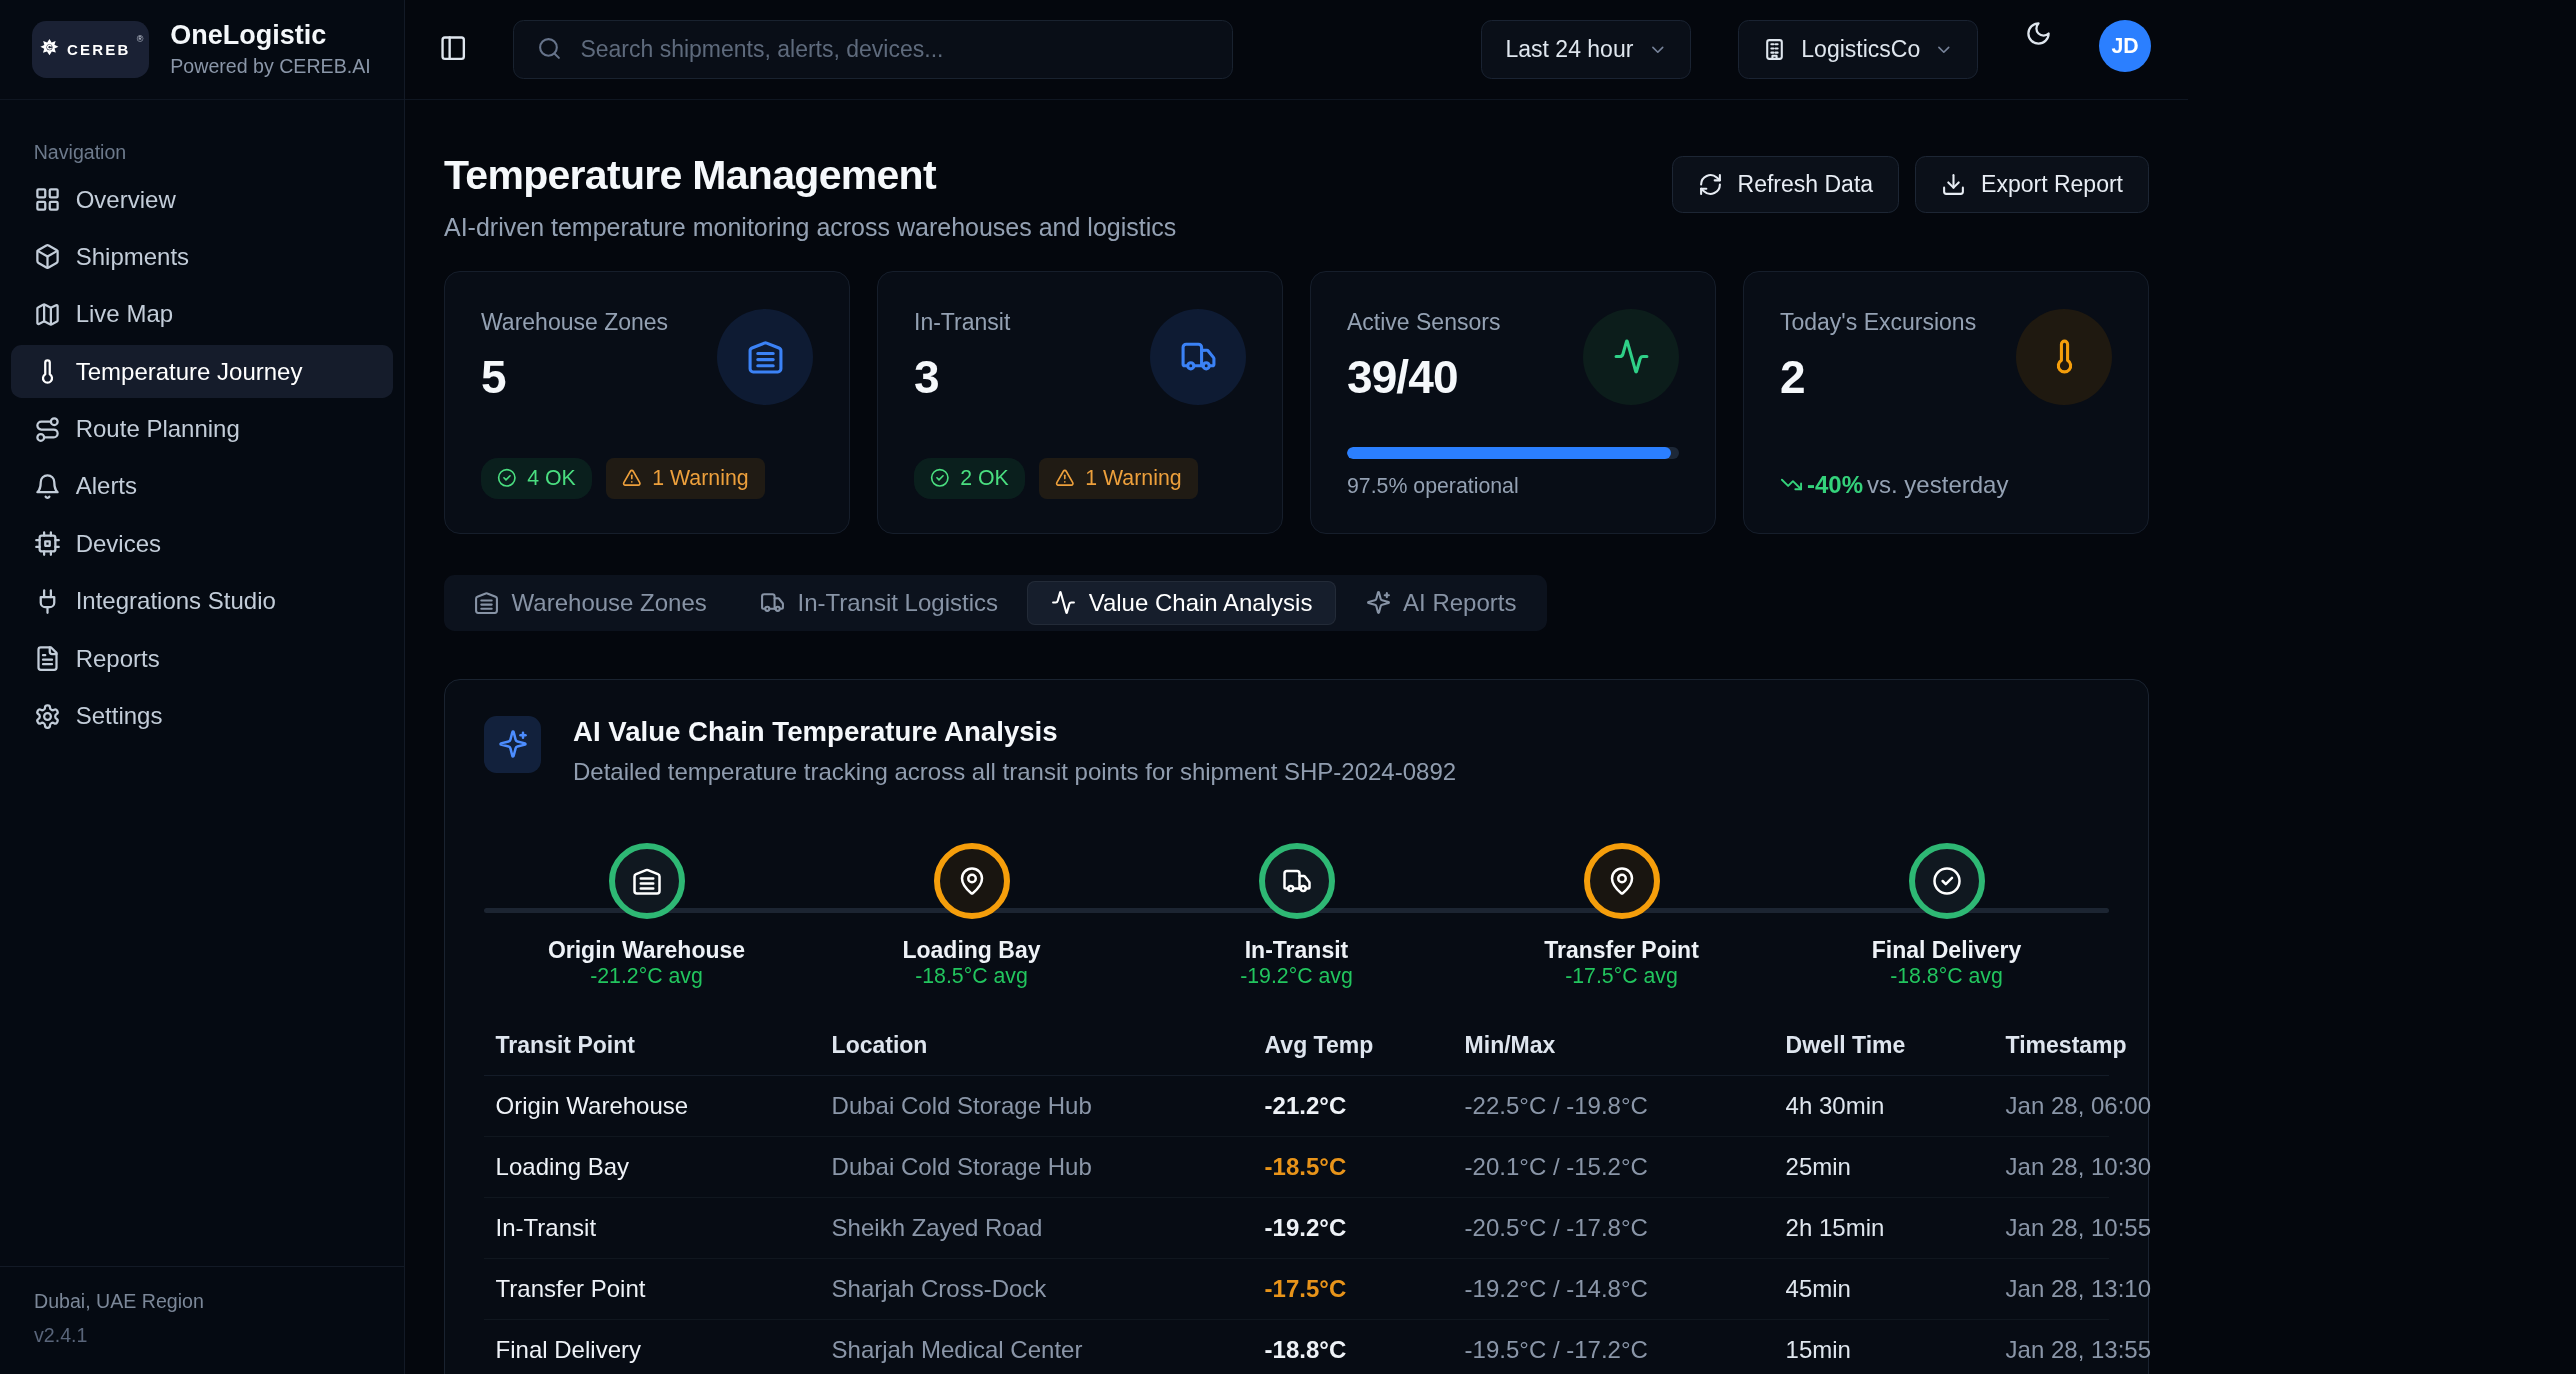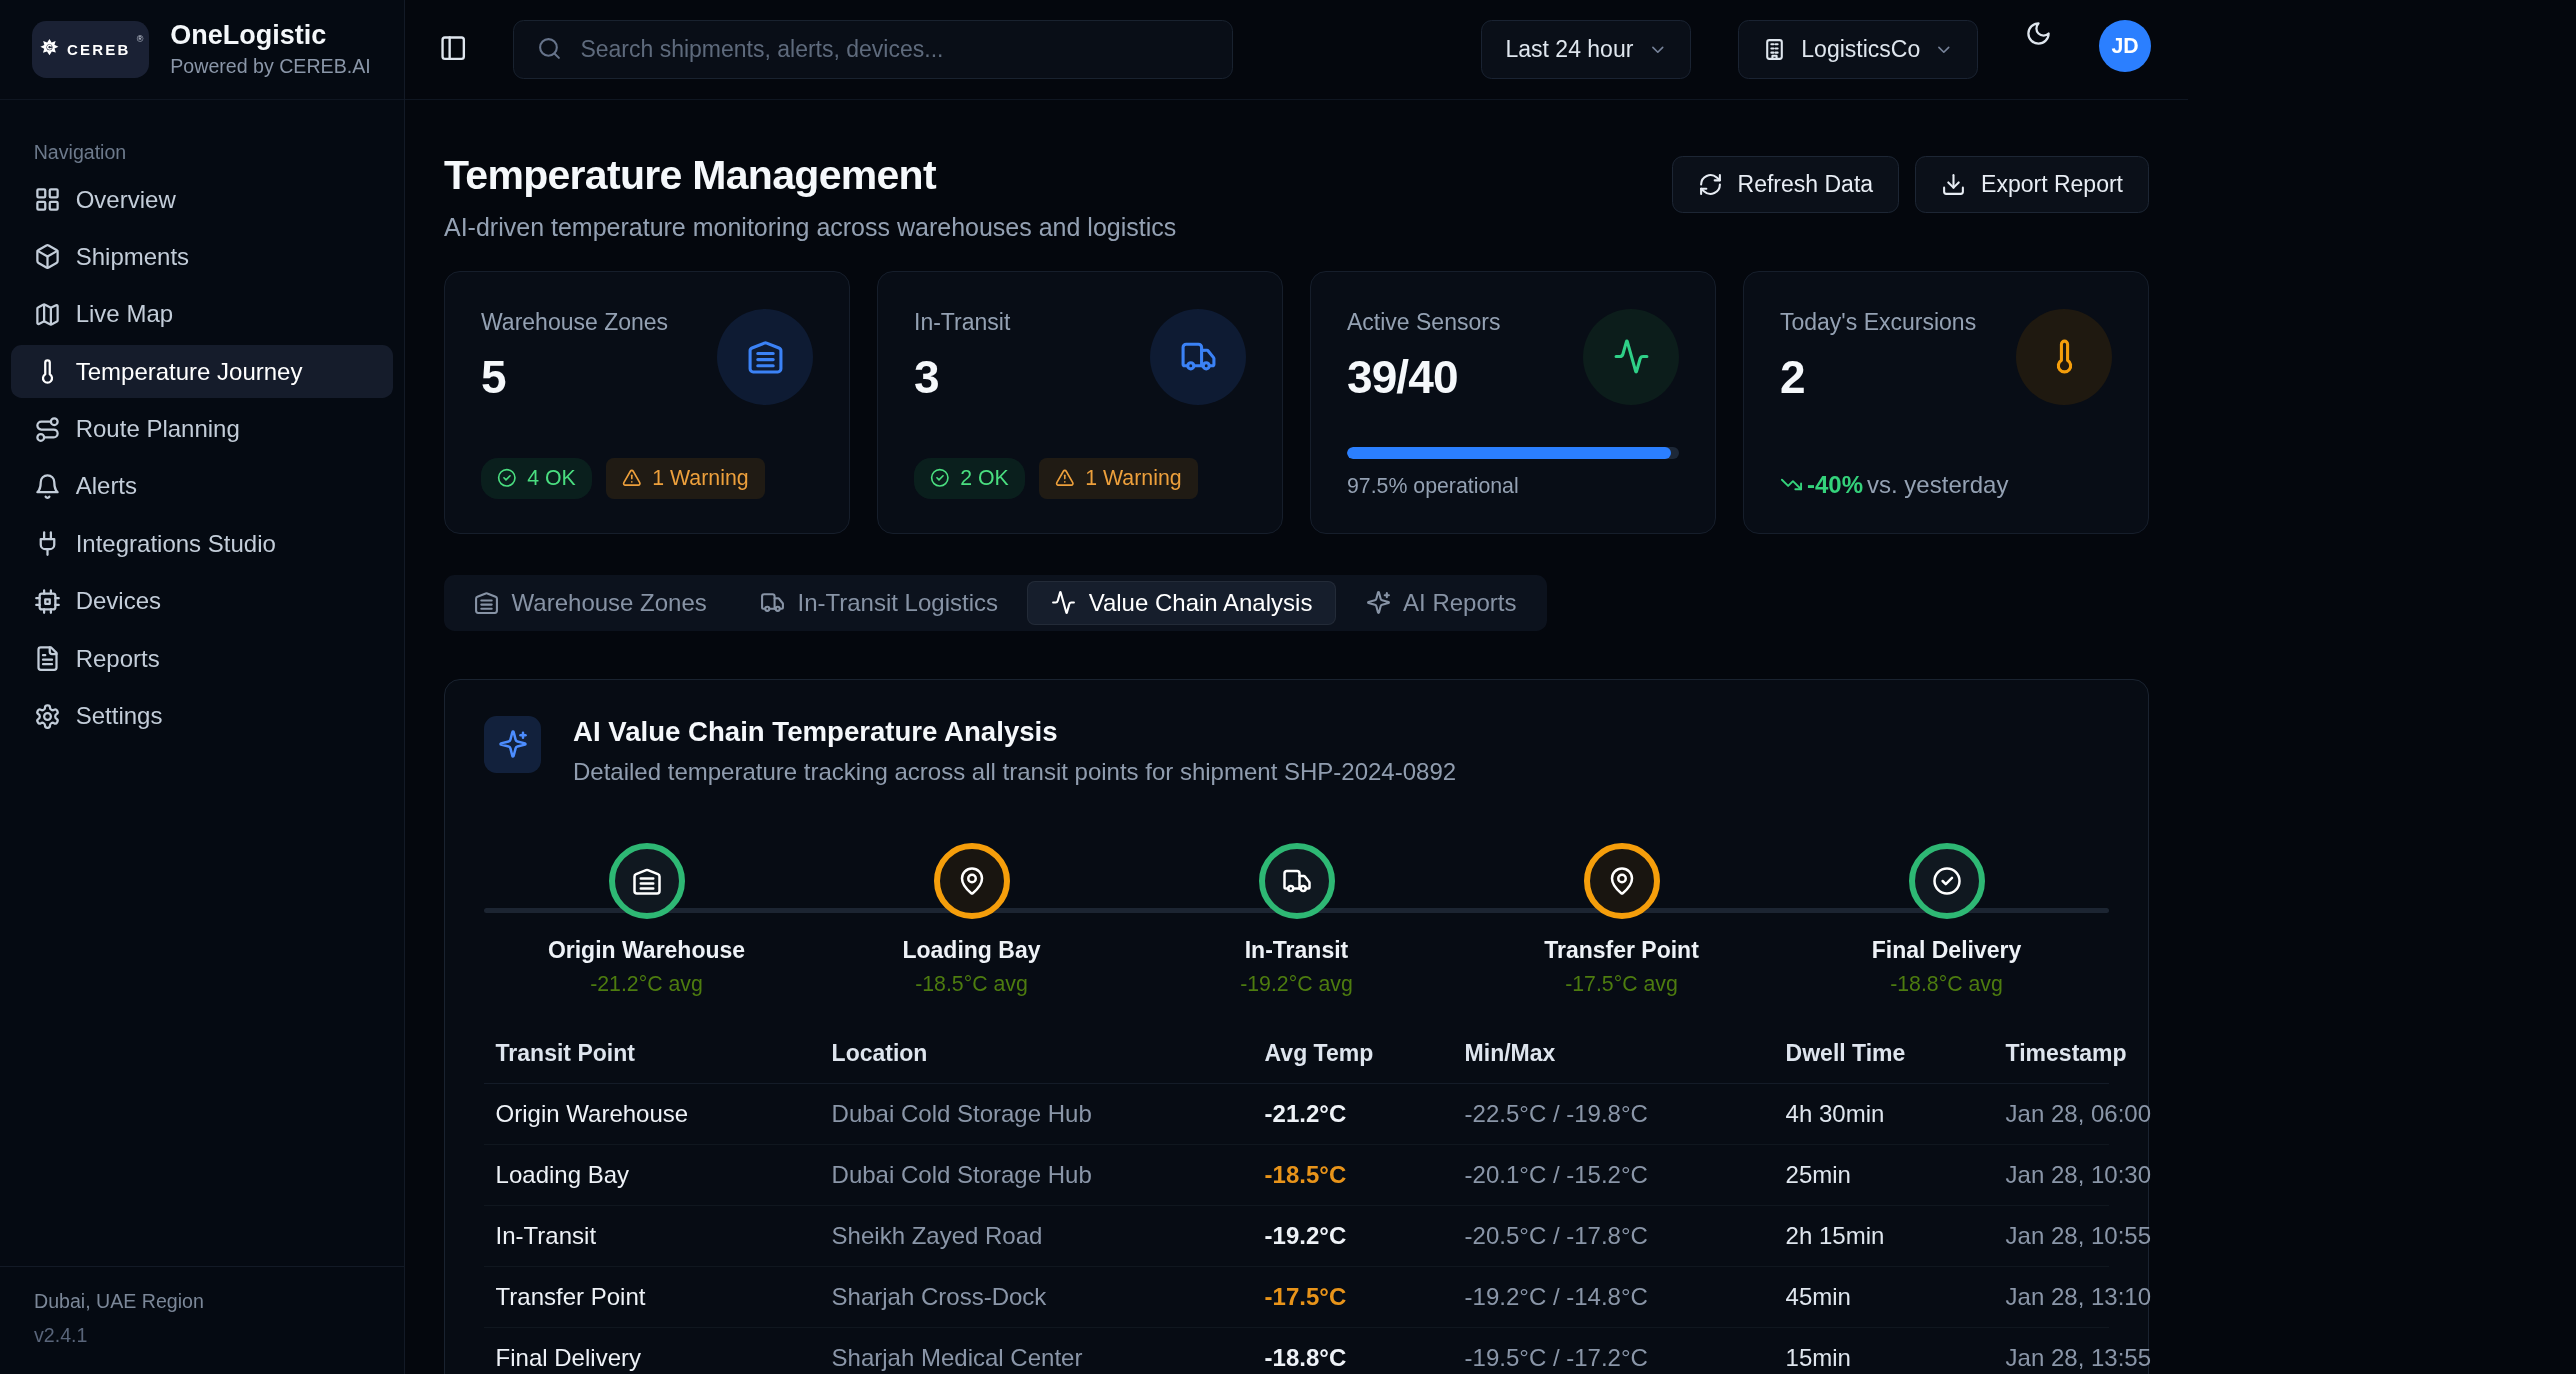--- a/index.html
+++ b/index.html
@@ -82,21 +82,21 @@
   .panel-title { font-size:27.6px; font-weight:700; color:#f5f8fb; margin:0; }
   .panel-sub { font-size:24px; color:#909daf; margin:9.8px 0 0; }
 
   .timeline { margin-top:57px; position:relative; display:grid; grid-template-columns:repeat(5,1fr); }
   .tl-line { position:absolute; left:0; right:0; top:65px; height:5.3px; background:#1c2532; border-radius:2.7px; }
   .tl-point { position:relative; display:flex; flex-direction:column; align-items:center; }
   .tl-circle { width:76px; height:76px; border-radius:50%; border:6.2px solid; display:flex; align-items:center; justify-content:center; color:#fff; position:relative; z-index:1; }
   .tl-circle.ok { border-color:#2eb874; background:#101820; }
   .tl-circle.warning { border-color:#f59e0b; background:#191510; }
   .tl-name { margin-top:18px; font-size:23px; font-weight:600; color:#eef2f7; }
-  .tl-temp { margin-top:8px; font-size:21.3px; color:#4d7c0f; }
+  .tl-temp { font-size:21.3px; color:#22c55e; }
 
   
   .table { margin-top:27px; }
   .thead-row, .tr { display:grid; grid-template-columns:336px 433px 200px 321px 220px 274px 1fr; align-items:center; padding-left:11.6px; }
   .thead-row { height:60px; border-bottom:0.9px solid #141c28; }
   .th { font-size:23px; font-weight:700; color:#dee5ee; }
   .tr { height:61px; border-bottom:0.9px solid #10171f; }
   .td { font-size:24px; }
   .td.point { color:#eef2f7; font-weight:500; }
   .td.loc { color:#8a96a8; }
@@ -187,37 +187,37 @@
               <svg width="27" height="27" viewBox="0 0 24 24" fill="none" stroke="currentColor" stroke-width="2" stroke-linecap="round" stroke-linejoin="round" aria-hidden="true">
                 <path d="M6 8a6 6 0 0 1 12 0c0 7 3 9 3 9H3s3-2 3-9"></path>
                 <path d="M10.3 21a1.94 1.94 0 0 0 3.4 0"></path>
               </svg>
             </span>
             <span class="nav-label">Alerts</span>
           </div>
           <div class="nav-item">
             <span class="nav-icon">
               <svg width="27" height="27" viewBox="0 0 24 24" fill="none" stroke="currentColor" stroke-width="2" stroke-linecap="round" stroke-linejoin="round" aria-hidden="true">
+                <rect x="5" y="5" width="14" height="14" rx="2"></rect>
+                <rect x="10" y="10" width="4" height="4"></rect>
+                <path d="M9 2v3M15 2v3M9 19v3M15 19v3M2 9h3M2 15h3M19 9h3M19 15h3"></path>
+              </svg>
+            </span>
+            <span class="nav-label">Devices</span>
+          </div>
+          <div class="nav-item">
+            <span class="nav-icon">
+              <svg width="27" height="27" viewBox="0 0 24 24" fill="none" stroke="currentColor" stroke-width="2" stroke-linecap="round" stroke-linejoin="round" aria-hidden="true">
                 <path d="M12 22v-5"></path>
                 <path d="M9 8V2"></path>
                 <path d="M15 8V2"></path>
                 <path d="M18 8v5a4 4 0 0 1-4 4h-4a4 4 0 0 1-4-4V8Z"></path>
               </svg>
             </span>
             <span class="nav-label">Integrations Studio</span>
-          </div>
-          <div class="nav-item">
-            <span class="nav-icon">
-              <svg width="27" height="27" viewBox="0 0 24 24" fill="none" stroke="currentColor" stroke-width="2" stroke-linecap="round" stroke-linejoin="round" aria-hidden="true">
-                <rect x="5" y="5" width="14" height="14" rx="2"></rect>
-                <rect x="10" y="10" width="4" height="4"></rect>
-                <path d="M9 2v3M15 2v3M9 19v3M15 19v3M2 9h3M2 15h3M19 9h3M19 15h3"></path>
-              </svg>
-            </span>
-            <span class="nav-label">Devices</span>
           </div>
           <div class="nav-item">
             <span class="nav-icon">
               <svg width="27" height="27" viewBox="0 0 24 24" fill="none" stroke="currentColor" stroke-width="2" stroke-linecap="round" stroke-linejoin="round" aria-hidden="true">
                 <path d="M15 2H6a2 2 0 0 0-2 2v16a2 2 0 0 0 2 2h12a2 2 0 0 0 2-2V7Z"></path>
                 <path d="M14 2v4a2 2 0 0 0 2 2h4"></path>
                 <path d="M8 13h8M8 17h8M8 9h2"></path>
               </svg>
             </span>
             <span class="nav-label">Reports</span>

